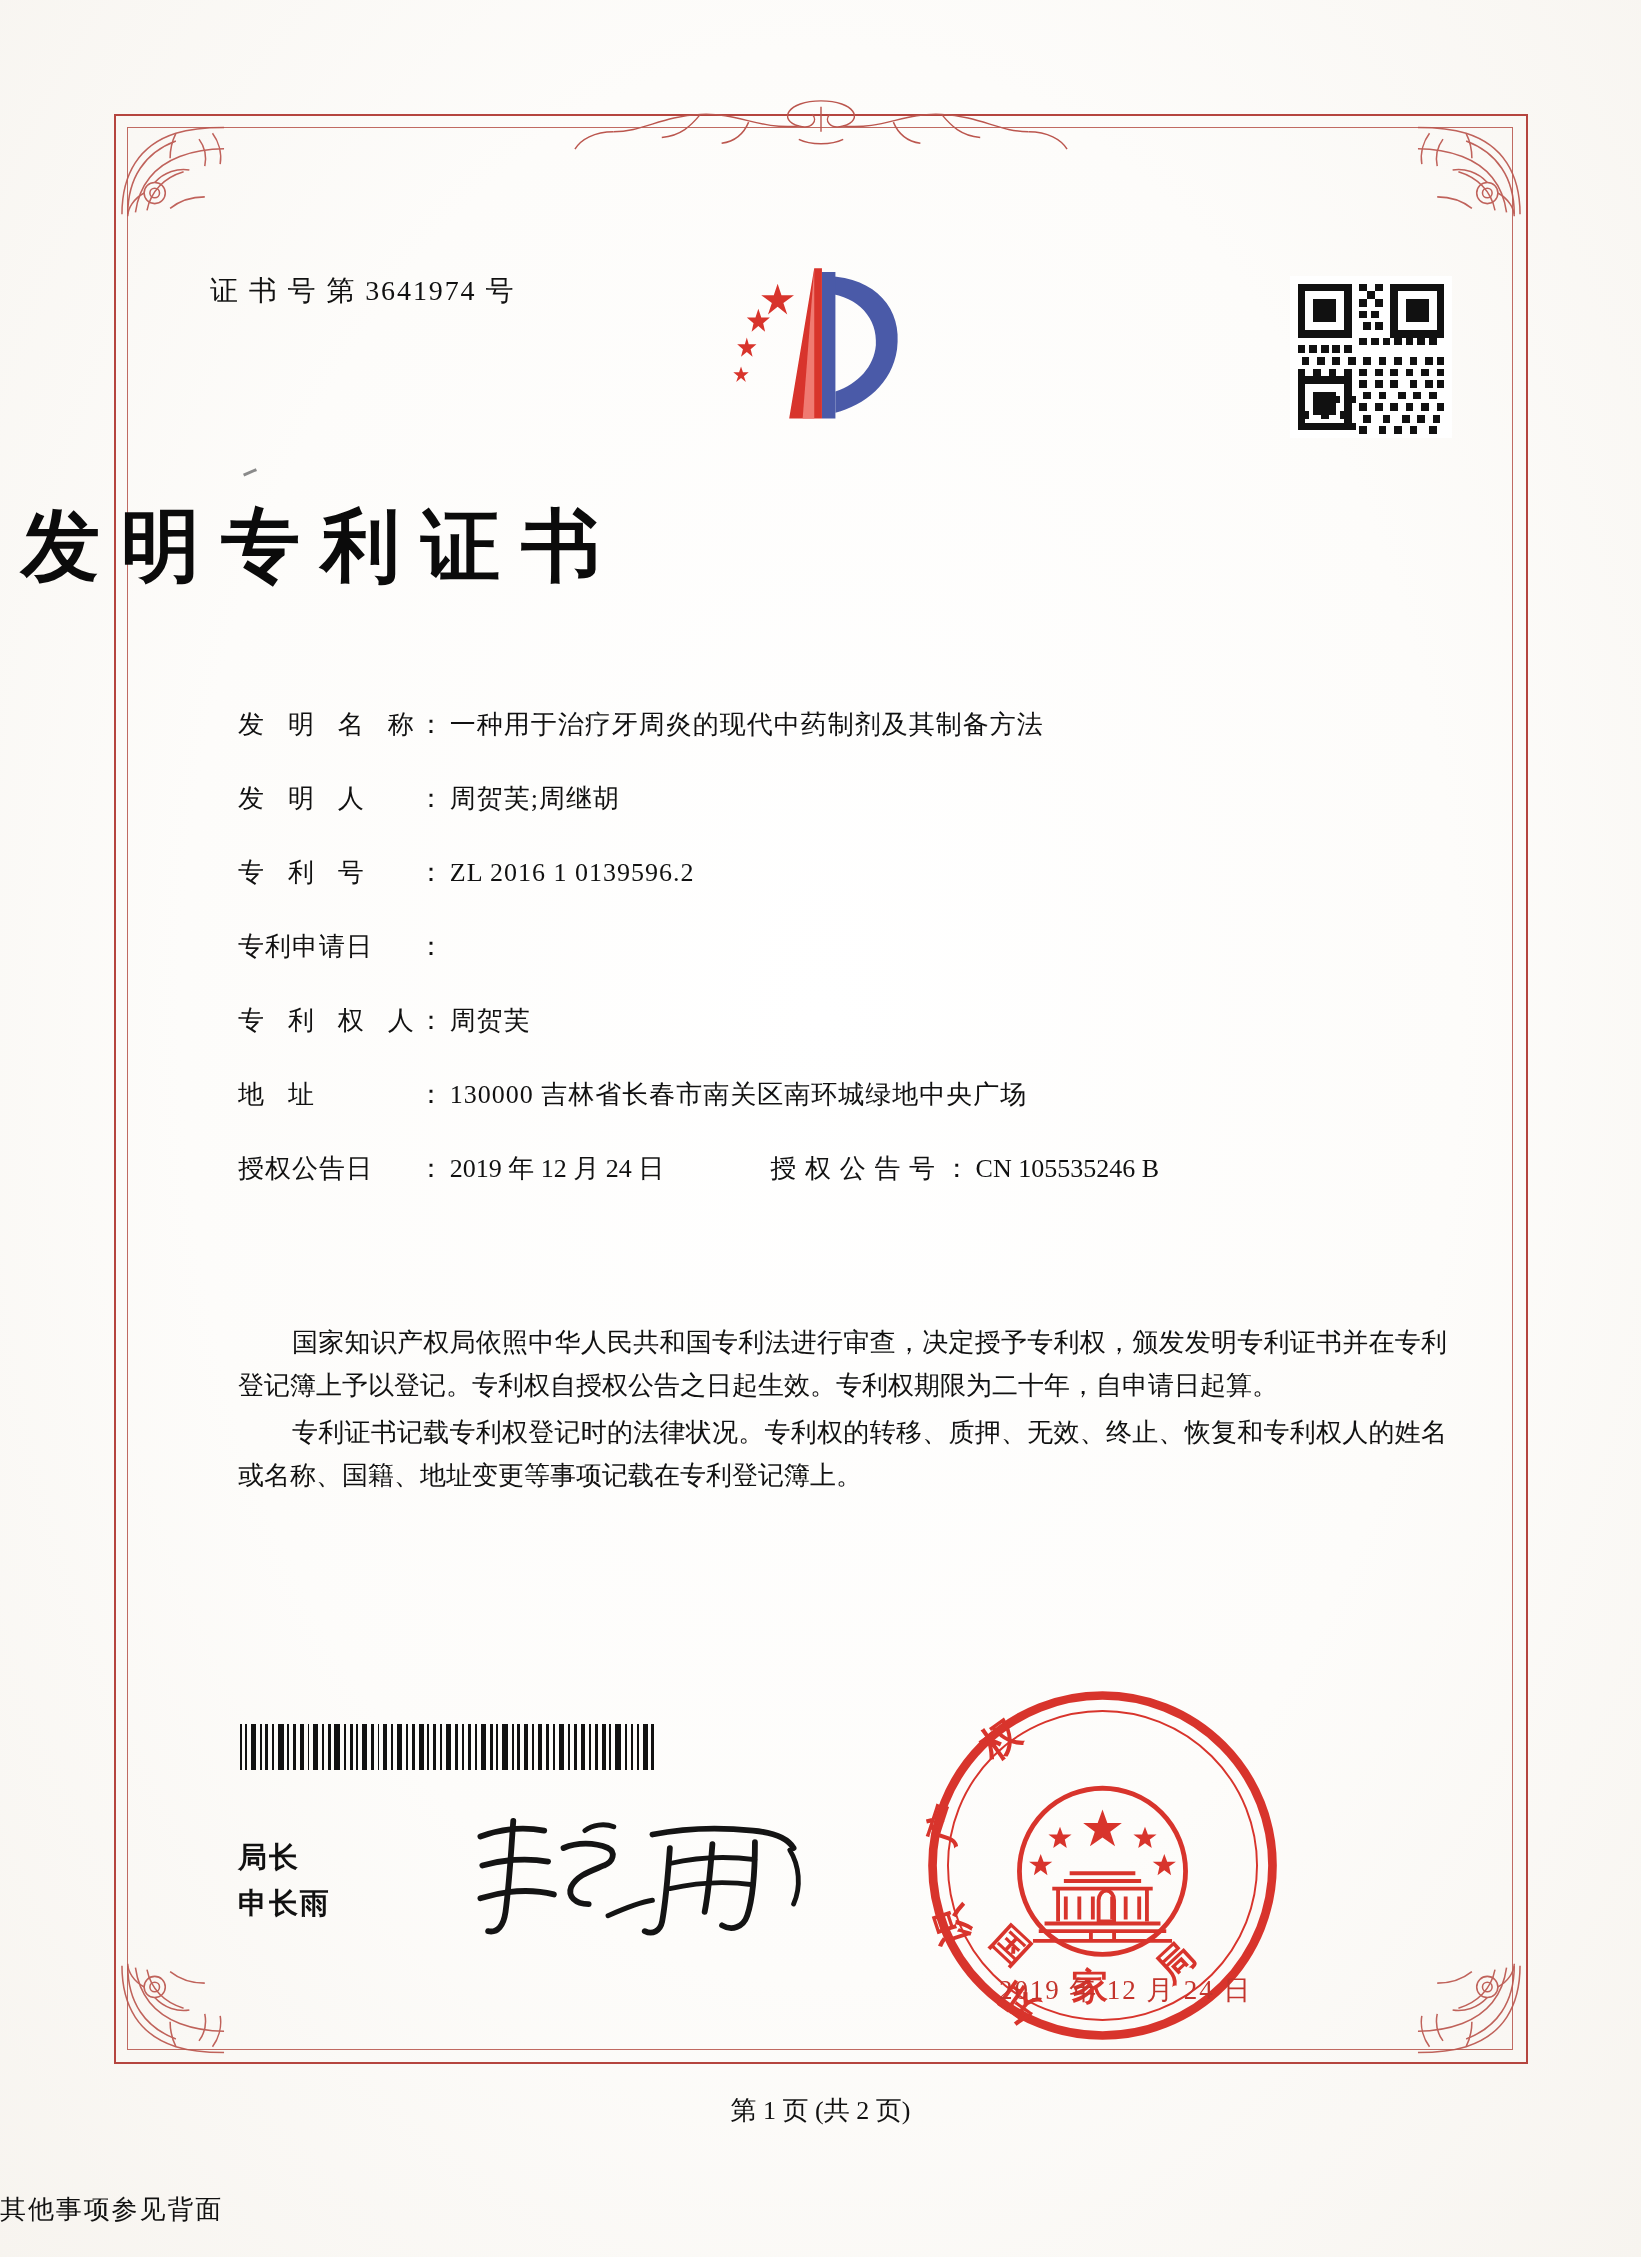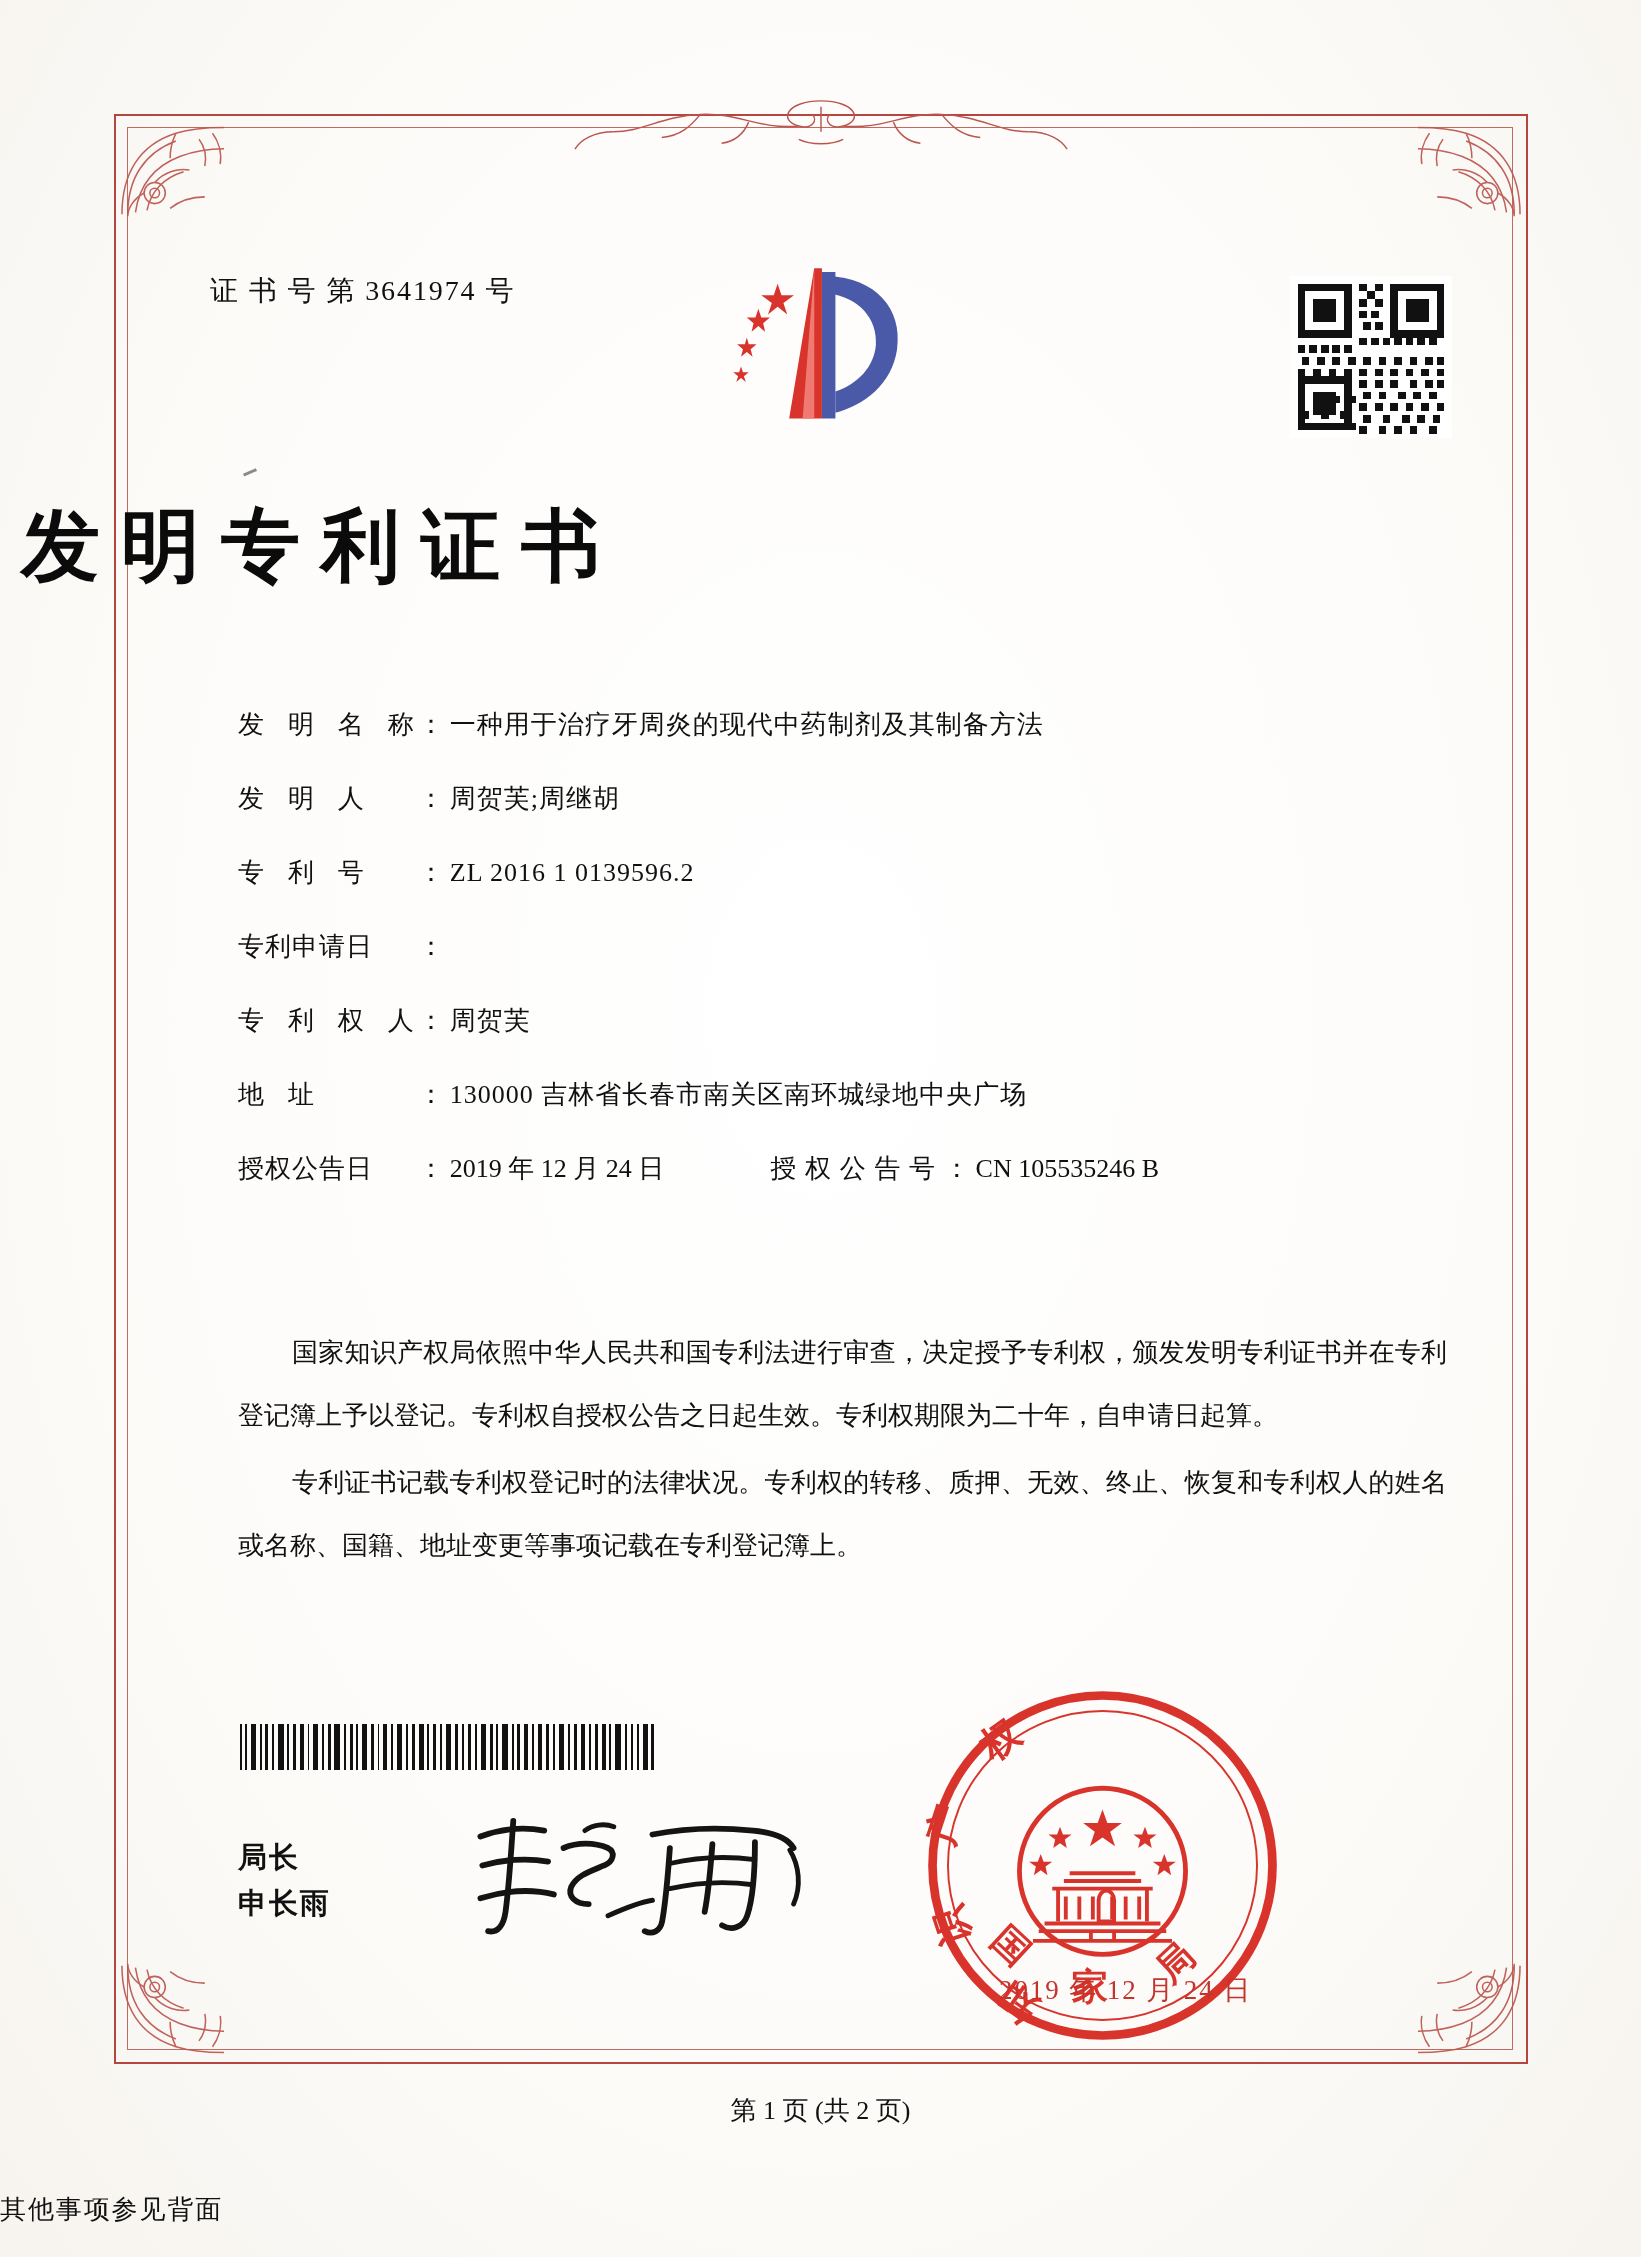--- a/index.html
+++ b/index.html
@@ -154,21 +154,21 @@
     letter-spacing: 8.7px;
   }
 
   
   .paragraphs {
     position: absolute;
     left: 238px;
     top: 1321px;
     width: 1209px;
     font-size: 26px;
-    line-height: 63px;
+    line-height: 43px;
     color: #111;
     text-align: justify;
   }
   .paragraphs p {
     margin: 0 0 3.9px 0;
     text-indent: 54px;
   }
 
   
   .barcode {

